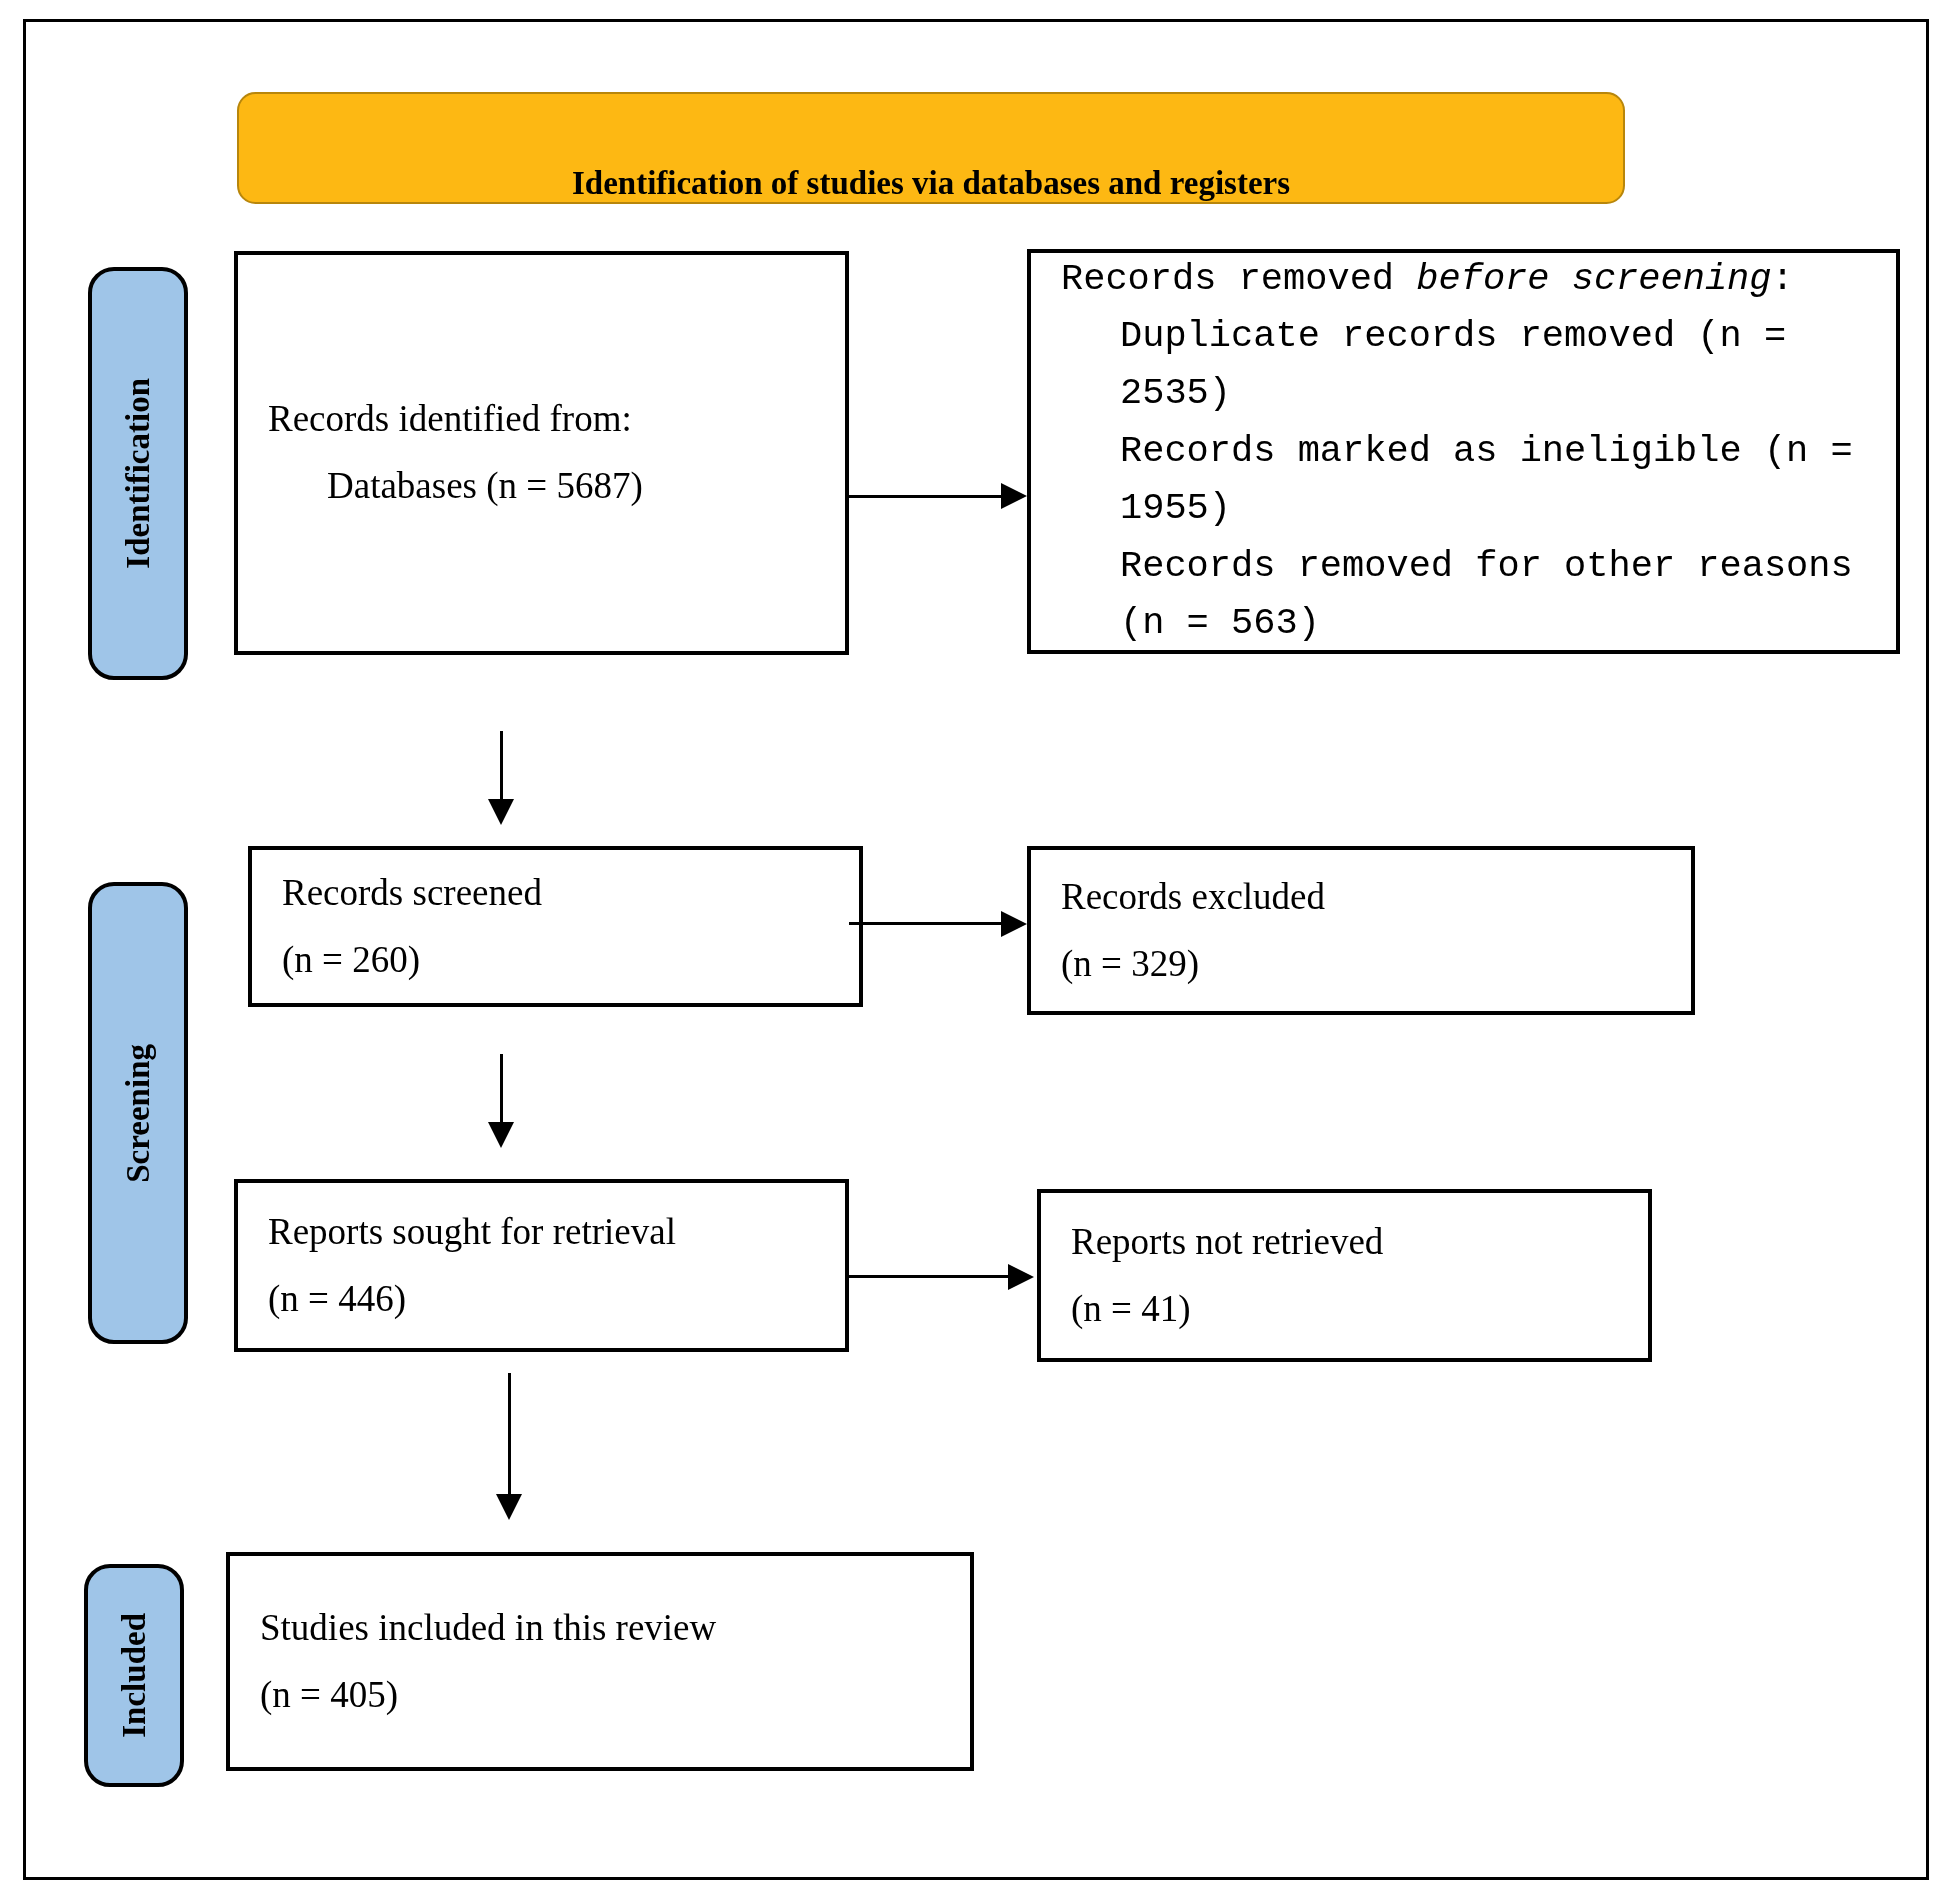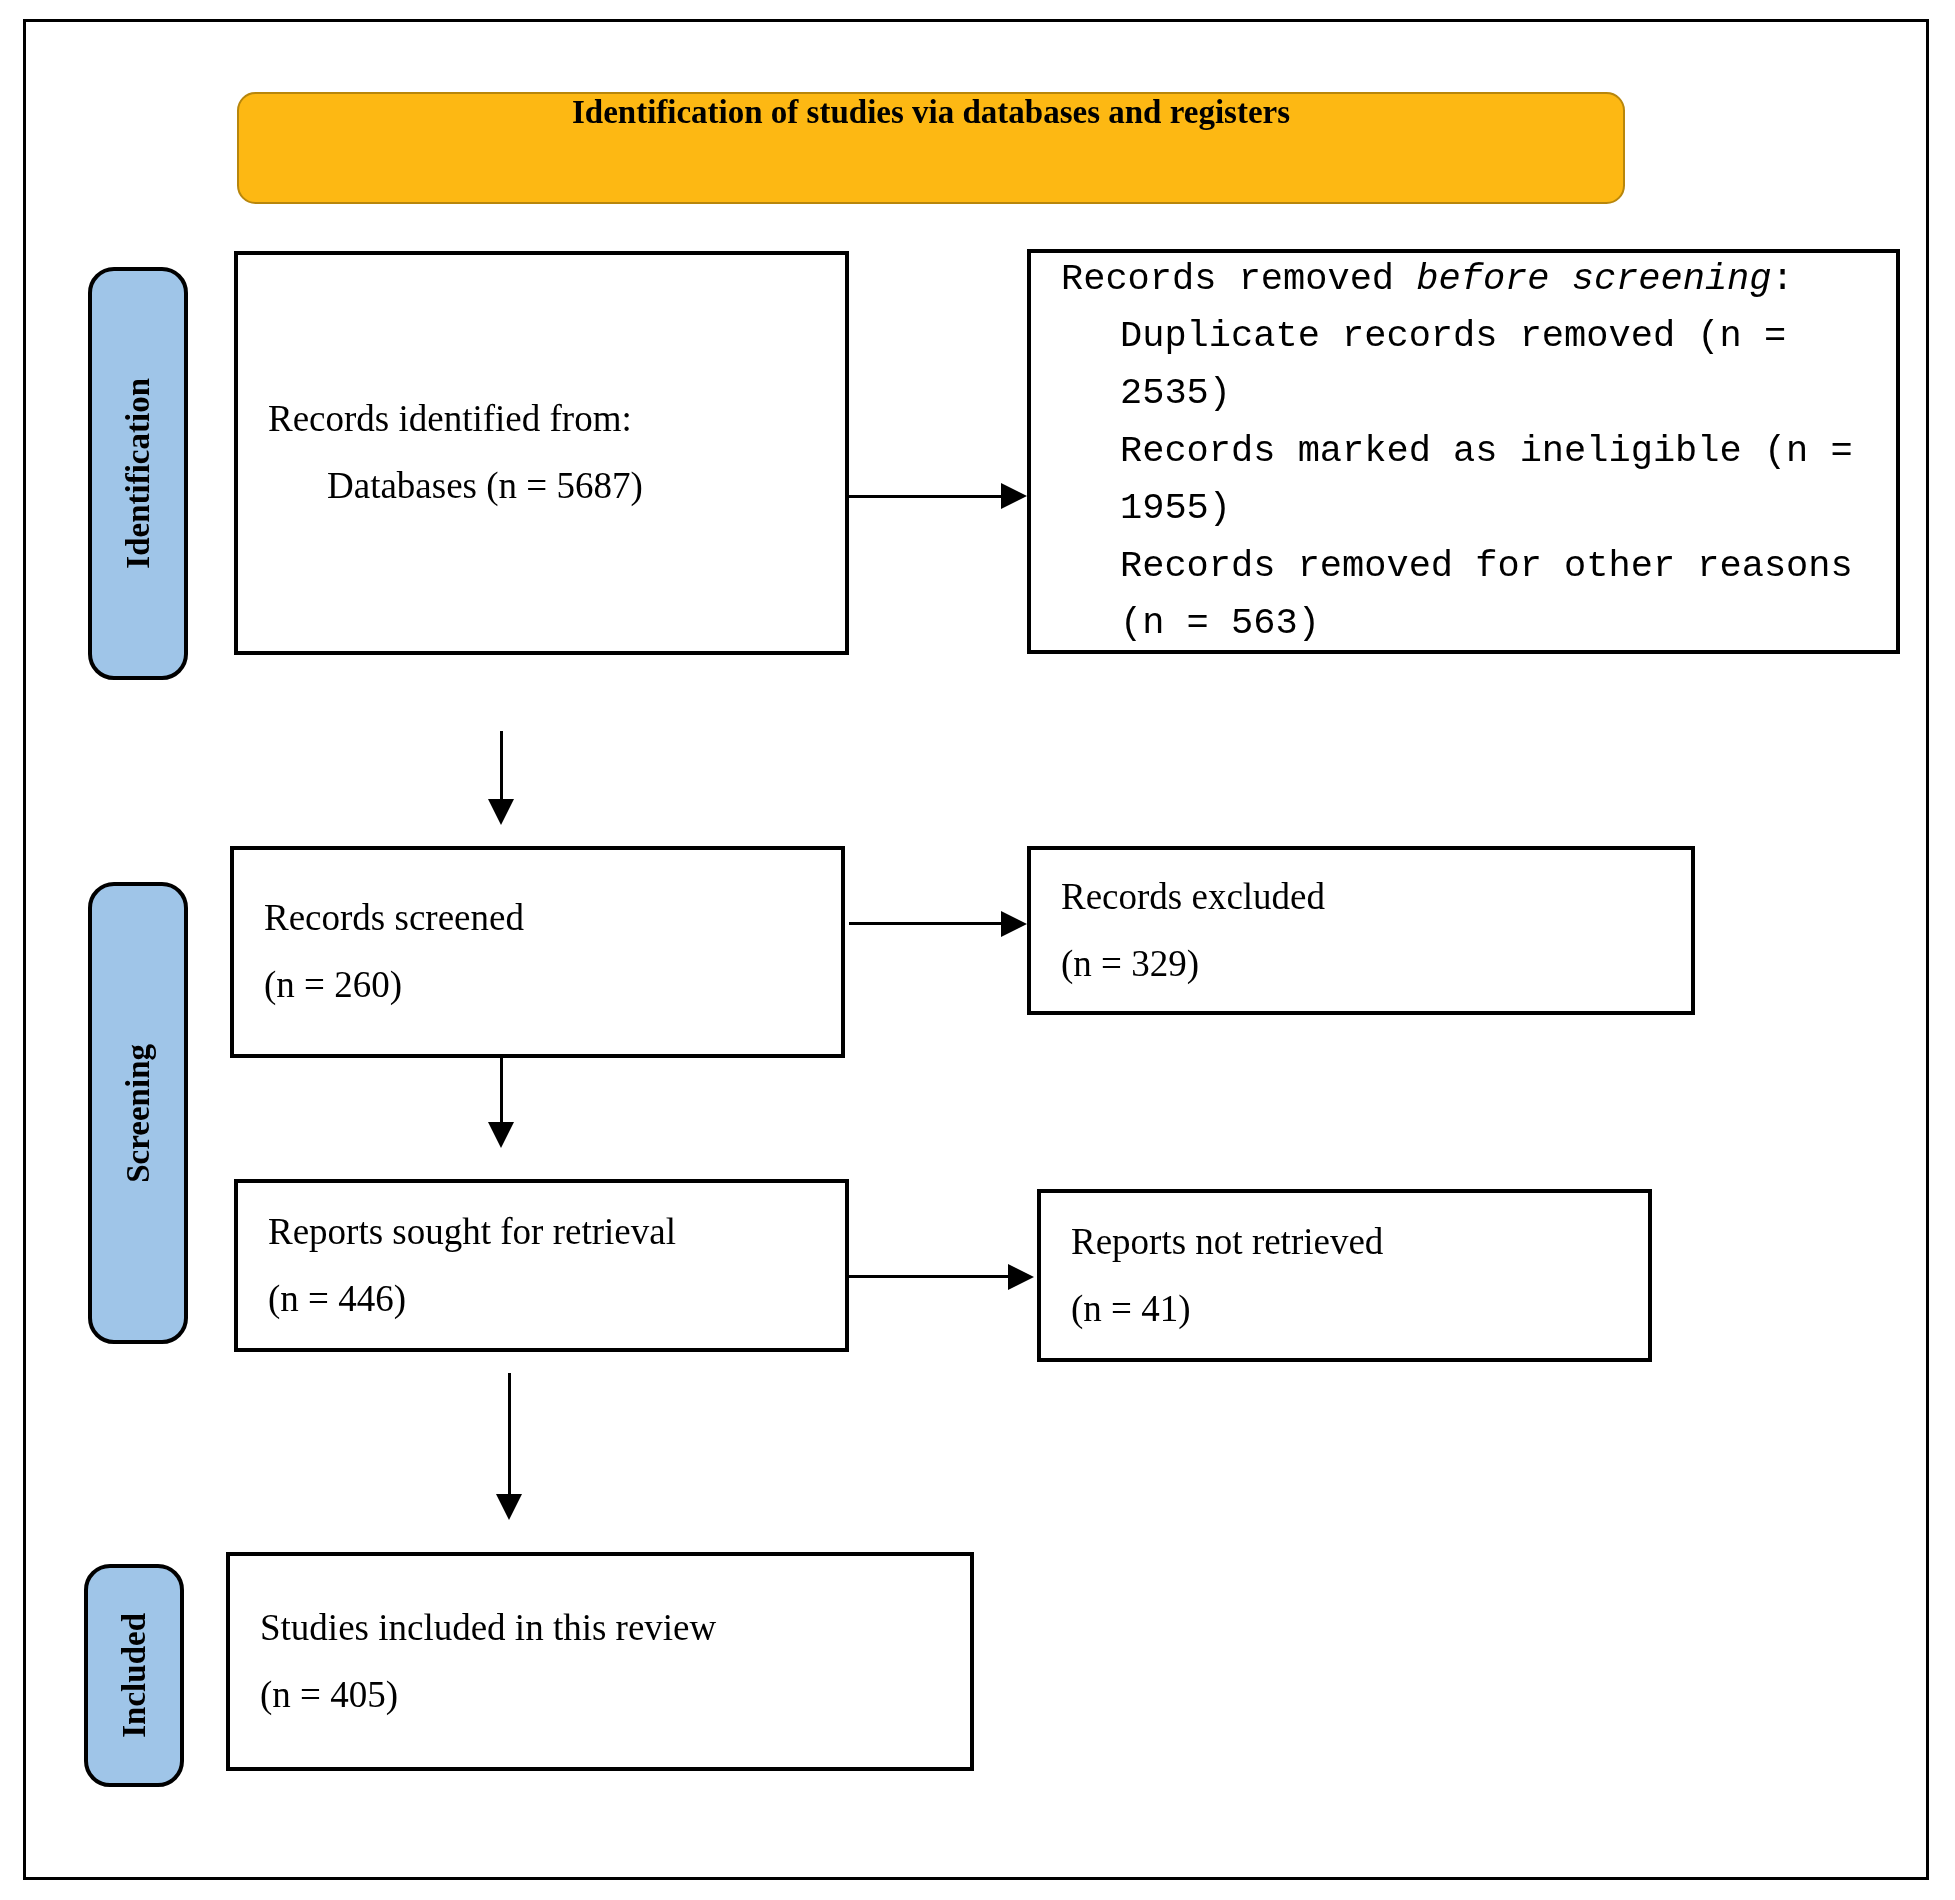--- a/index.html
+++ b/index.html
@@ -14,21 +14,21 @@
   * { box-sizing:border-box; }
 
   .frame {
     position:absolute; left:23px; top:18.5px; width:1906px; height:1861px;
     border:3.3px solid #000000; background:#ffffff;
   }
 
   .banner {
     position:absolute; left:237px; top:92px; width:1388px; height:112px;
     background:#FDB813; border:2.6px solid #B8860B; border-radius:18.5px;
-    display:flex; align-items:flex-start; justify-content:center;
+    display:flex; align-items:flex-end; justify-content:center;
     font-weight:bold; font-size:33px;
   }
 
   .stage {
     position:absolute; background:#9FC5E8; border:4.6px solid #000000;
     border-radius:26px; display:flex; align-items:center; justify-content:center;
     font-weight:bold; font-size:33px;
   }
   .stage .vtext { writing-mode:vertical-rl; transform:rotate(180deg); white-space:nowrap; }
   #stage-identification { left:88px; top:267px;  width:100px; height:413px; }
@@ -39,21 +39,21 @@
     position:absolute; background:#ffffff; border:4px solid #000000;
     display:flex; flex-direction:column; justify-content:center;
     font-size:37px; padding-left:30px; padding-right:16.5px;
   }
   .box p { margin:0; line-height:1.8; }
   .indent { padding-left:59px; }
 
   #box-identified    { left:234px;  top:251px;  width:615px;  height:404px; }
   #box-removed       { left:1027px; top:249px;  width:873px; height:405px;font-family:Liberation Mono, monospace; }
   #box-removed p     { line-height:1.55; }
-  #box-screened      { left:230px;  top:846px; width:615px;  height:212px; }
+  #box-screened      { left:248px;  top:846px; width:615px;  height:161px; }
   #box-excluded      { left:1027px; top:846px; width:668px;  height:169px; }
   #box-sought        { left:234px;  top:1179px; width:615px;  height:173px; }
   #box-notretrieved  { left:1037px; top:1189px; width:615px;  height:173px; }
   #box-included      { left:226px;  top:1552px; width:748px;  height:219px; }
 
   .hline { position:absolute; height:3.3px; background:#000000; }
   .vline { position:absolute; width:3.3px;  background:#000000; }
   .head-right {
     position:absolute; width:0; height:0;
     border-top:13px solid transparent; border-bottom:13px solid transparent;

